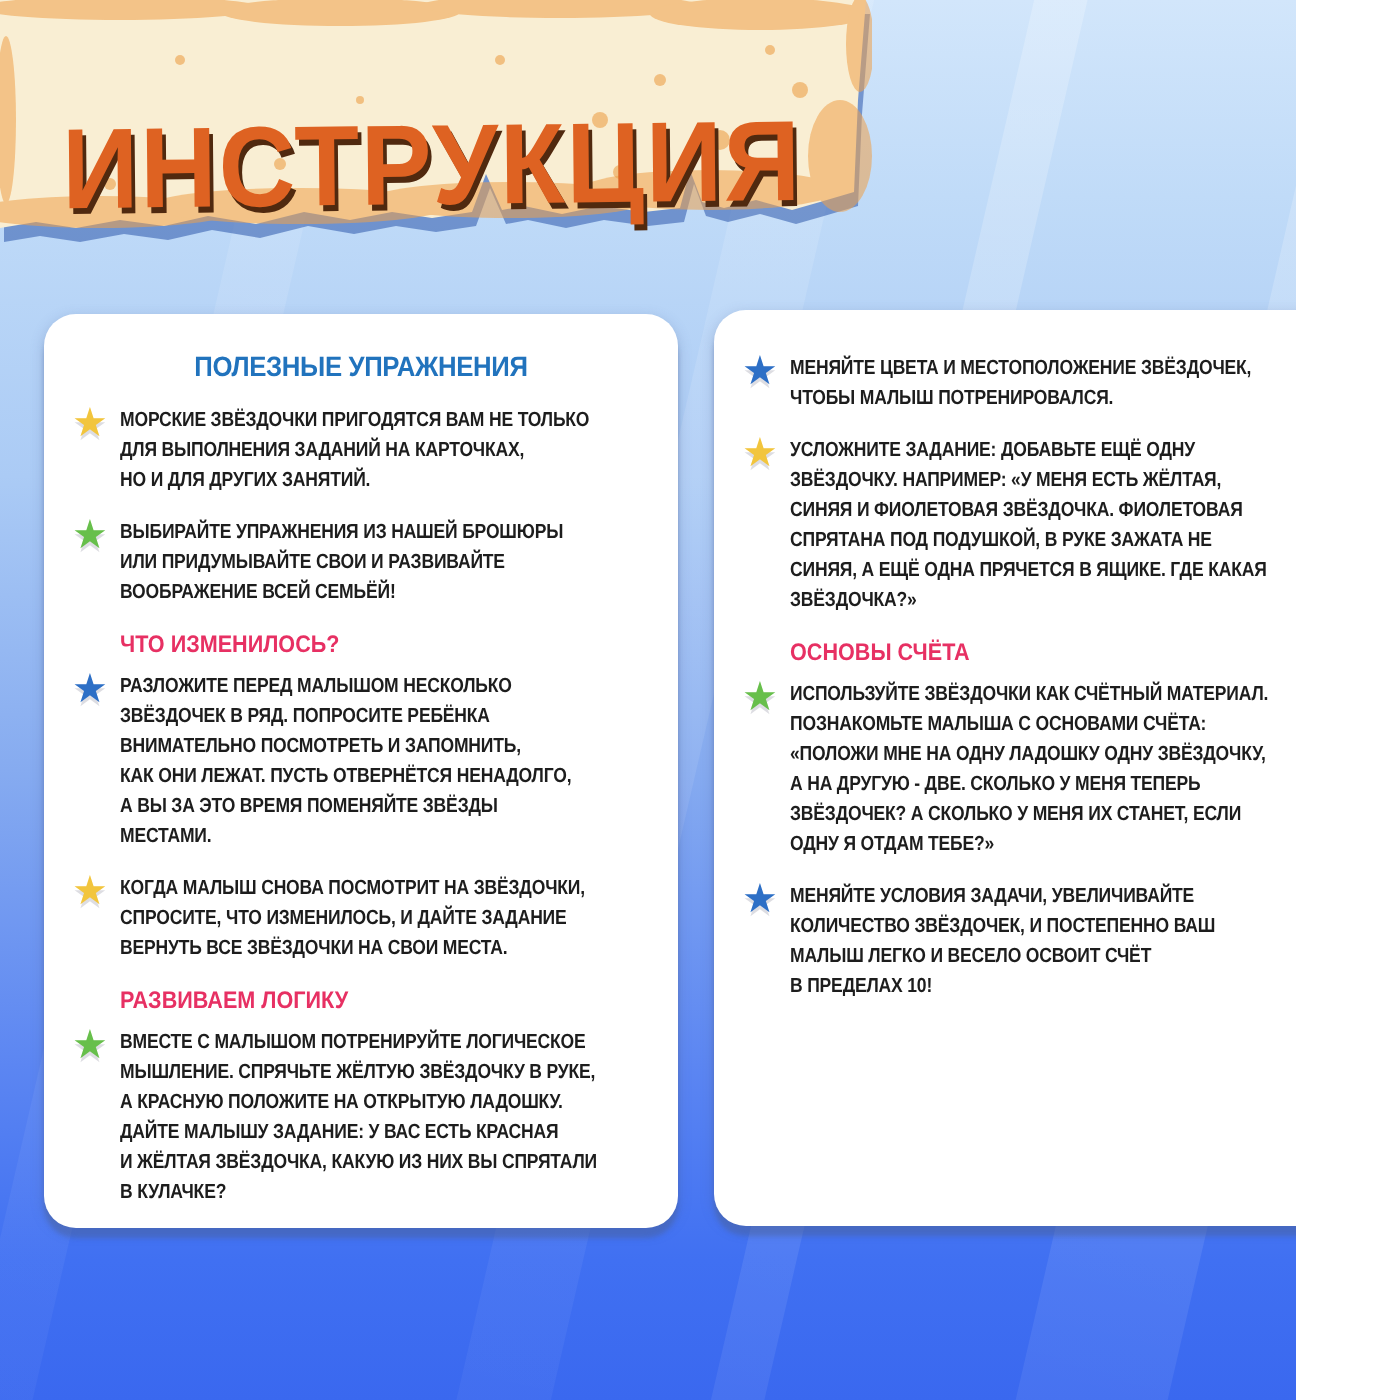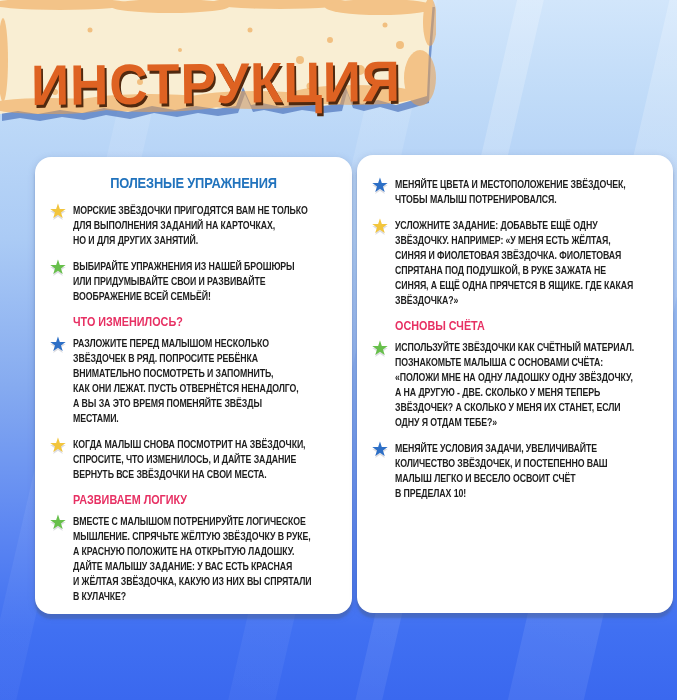--- a/index.html
+++ b/index.html
@@ -1,35 +1,35 @@
 <!DOCTYPE html>
 <html><head>
 <meta charset="utf-8">
 <style>
   html,body{margin:0;padding:0;}
   body{font-family:"Liberation Sans","DejaVu Sans",sans-serif;}
   #stage{position:relative;width:648px;height:700px;overflow:hidden;
-    background:linear-gradient(180deg,#d2e6fb 0%,#c0dbf8 14%,#abcbf5 34%,#86abf0 55%,#5c86f2 76%,#4070f2 90%,#3a68ef 100%);padding-left:29px;}
+    background:linear-gradient(180deg,#d2e6fb 0%,#c0dbf8 14%,#abcbf5 34%,#86abf0 55%,#5c86f2 76%,#4070f2 90%,#3a68ef 100%);}
   .ray{position:absolute;top:-90px;height:920px;
     background:linear-gradient(180deg,rgba(255,255,255,.30),rgba(255,255,255,.05));
     transform:rotate(13deg);pointer-events:none;}
   .ray1{left:58px;width:34px;opacity:.45;}
   .ray2{left:305px;width:46px;opacity:.5;}
   .ray3{left:432px;width:26px;opacity:.8;}
   .ray4{left:585px;width:74px;opacity:.8;}
 
   #banner{position:absolute;left:0;top:0;width:436px;height:140px;}
   #title{position:absolute;left:0;top:13px;width:432px;text-align:center;
     font-size:57px;line-height:64px;font-weight:800;color:#de6222;
     letter-spacing:1px;text-shadow:2px 3px 0 #50290f;
     transform:scaleX(.93) rotate(-.6deg);transform-origin:50% 50%;}
 
   .card{position:absolute;box-sizing:border-box;background:#ffffff;border-radius:16px;
     box-shadow:0 5px 2px rgba(72,94,148,.40),0 2px 7px rgba(72,94,148,.28);}
-  .card-left{left:35px;top:157px;width:317px;height:457px;}
+  .card-left{left:22px;top:157px;width:317px;height:457px;}
   .card-right{left:357px;top:155px;width:316px;height:458px;padding-top:22px;}
 
   .card-title{margin:18px 6px 12px 6px;text-align:center;color:#2173bd;
     font-size:14px;font-weight:bold;letter-spacing:-.2px;
     transform:scaleX(.92);}
   .item{display:flex;align-items:flex-start;margin:0 4px 11px 14px;}
   .star{flex:0 0 24px;font-family:"DejaVu Sans",sans-serif;font-size:20px;line-height:17px;
     text-shadow:0 2px 0 rgba(30,30,60,.15);}
   .star.yellow{color:#f2c53d;}
   .star.green{color:#67bf4b;}

